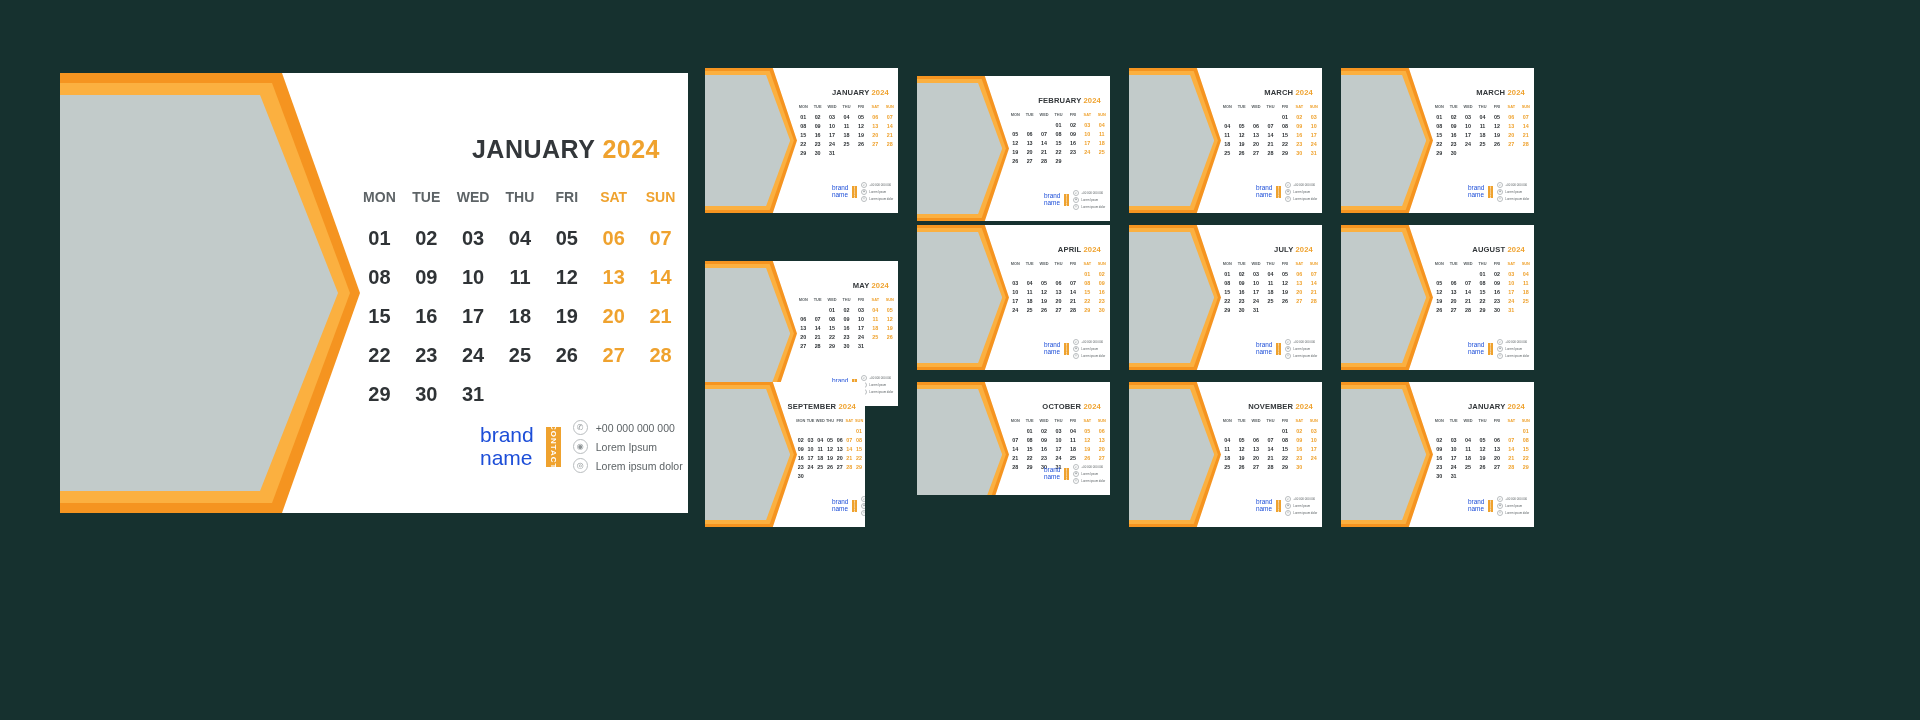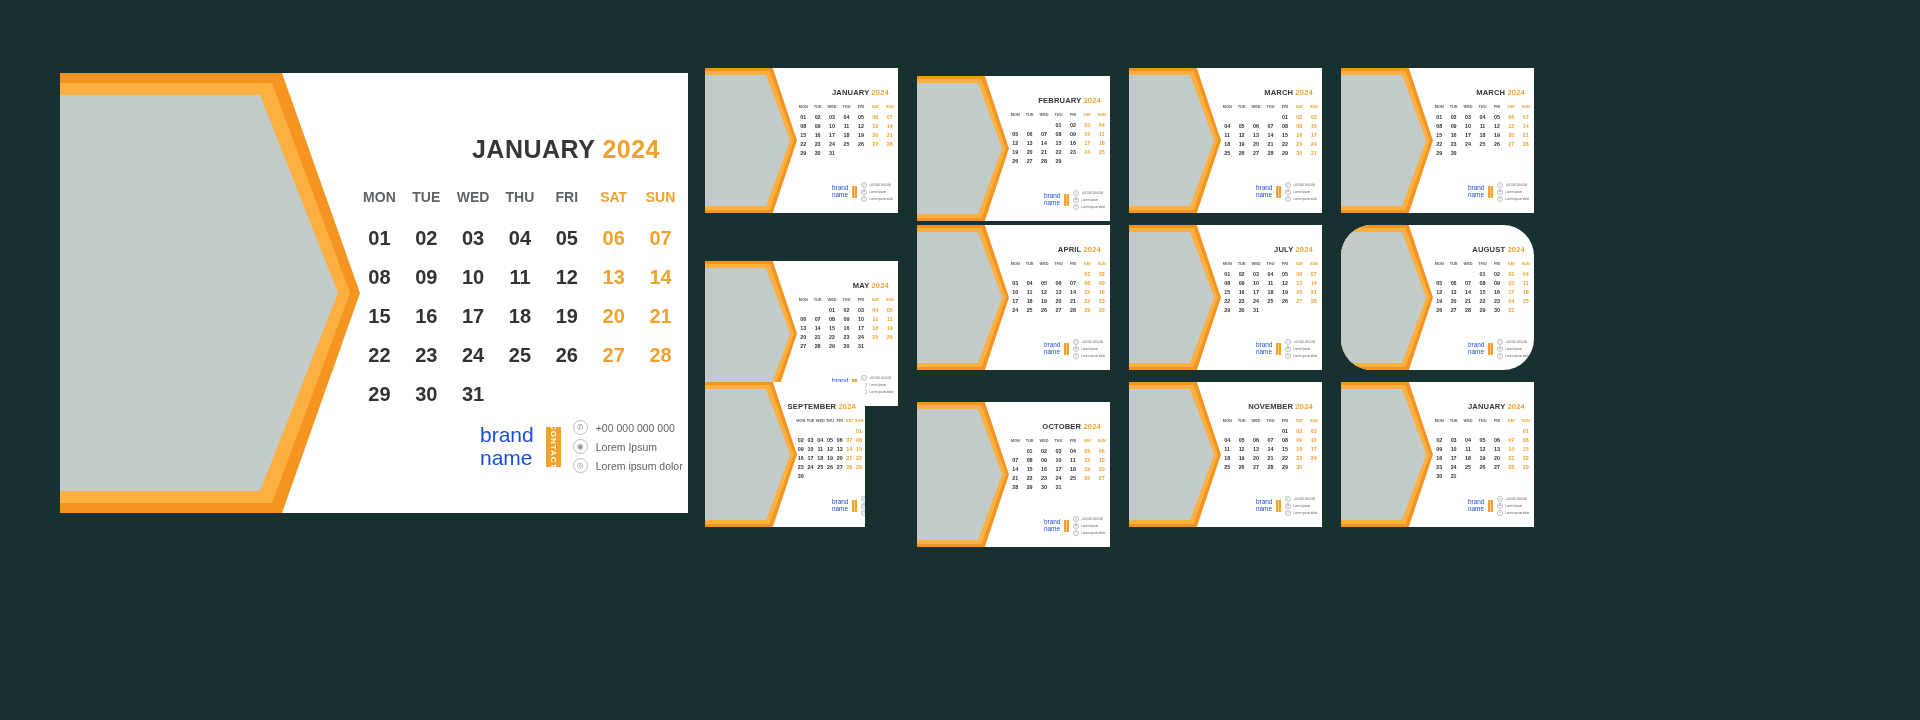--- a/index.html
+++ b/index.html
@@ -792,21 +792,21 @@
               <span>Lorem Ipsum</span>
             </div>
             <div class="crow">
               <span class="cico">◎</span>
               <span>Lorem ipsum dolor</span>
             </div>
           </div>
         </div>
       </div>
     </div>
-    <div class="card thumb" style="left: 1341px; top: 225px; width: 193px; height: 145px; border-radius: 31px;">
+    <div class="card thumb" style="left: 1341px; top: 225px; width: 193px; height: 145px;">
       <div class="art">
         <div class="hex l1" style="left: 0px; top: 0px; height: 145px; width: 92px; clip-path: polygon(0px 0px, calc(100% - 24.18px) 0px, 100% 50%, calc(100% - 24.18px) 100%, 0px 100%);"></div>
         <div class="hex l2" style="left: 0px; top: 3.1px; height: 138.8px; width: 88.9px; clip-path: polygon(0px 0px, calc(100% - 24.18px) 0px, 100% 50%, calc(100% - 24.18px) 100%, 0px 100%);"></div>
         <div class="hex l3" style="left: 0px; top: 6.82px; height: 131.36px; width: 85.18px; clip-path: polygon(0px 0px, calc(100% - 24.18px) 0px, 100% 50%, calc(100% - 24.18px) 100%, 0px 100%);"></div>
       </div>
       <div class="body">
         <div class="title"><span class="mon">AUGUST</span><span class="yr"> 2024</span></div>
         <table class="grid">
           <thead>
             <tr>
@@ -983,21 +983,21 @@
               <span>Lorem Ipsum</span>
             </div>
             <div class="crow">
               <span class="cico">◎</span>
               <span>Lorem ipsum dolor</span>
             </div>
           </div>
         </div>
       </div>
     </div>
-    <div class="card thumb" style="left: 917px; top: 402px; width: 193px; height: 145px;">
+    <div class="card thumb" style="left: 917px; top: 382px; width: 193px; height: 113px;">
       <div class="art">
         <div class="hex l1" style="left: 0px; top: 0px; height: 145px; width: 92px; clip-path: polygon(0px 0px, calc(100% - 24.18px) 0px, 100% 50%, calc(100% - 24.18px) 100%, 0px 100%);"></div>
         <div class="hex l2" style="left: 0px; top: 3.1px; height: 138.8px; width: 88.9px; clip-path: polygon(0px 0px, calc(100% - 24.18px) 0px, 100% 50%, calc(100% - 24.18px) 100%, 0px 100%);"></div>
         <div class="hex l3" style="left: 0px; top: 6.82px; height: 131.36px; width: 85.18px; clip-path: polygon(0px 0px, calc(100% - 24.18px) 0px, 100% 50%, calc(100% - 24.18px) 100%, 0px 100%);"></div>
       </div>
       <div class="body">
         <div class="title"><span class="mon">OCTOBER</span><span class="yr"> 2024</span></div>
         <table class="grid">
           <thead>
             <tr>

